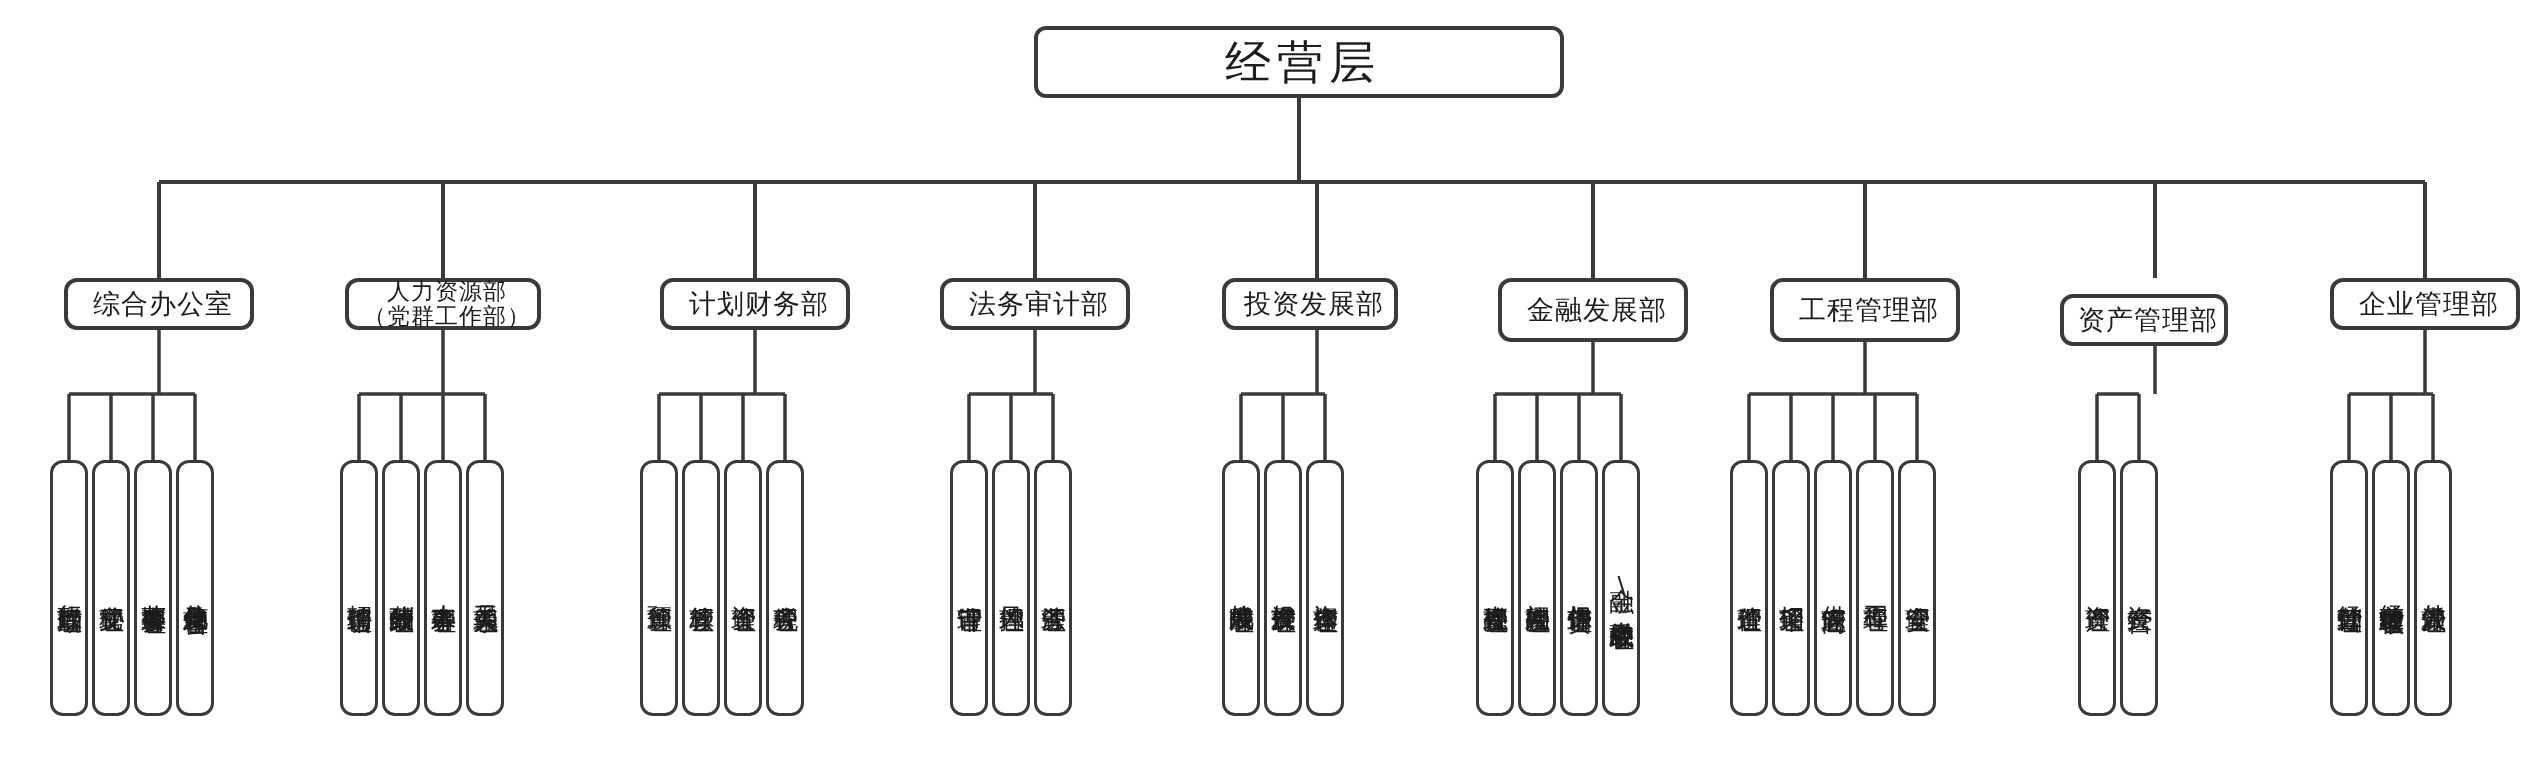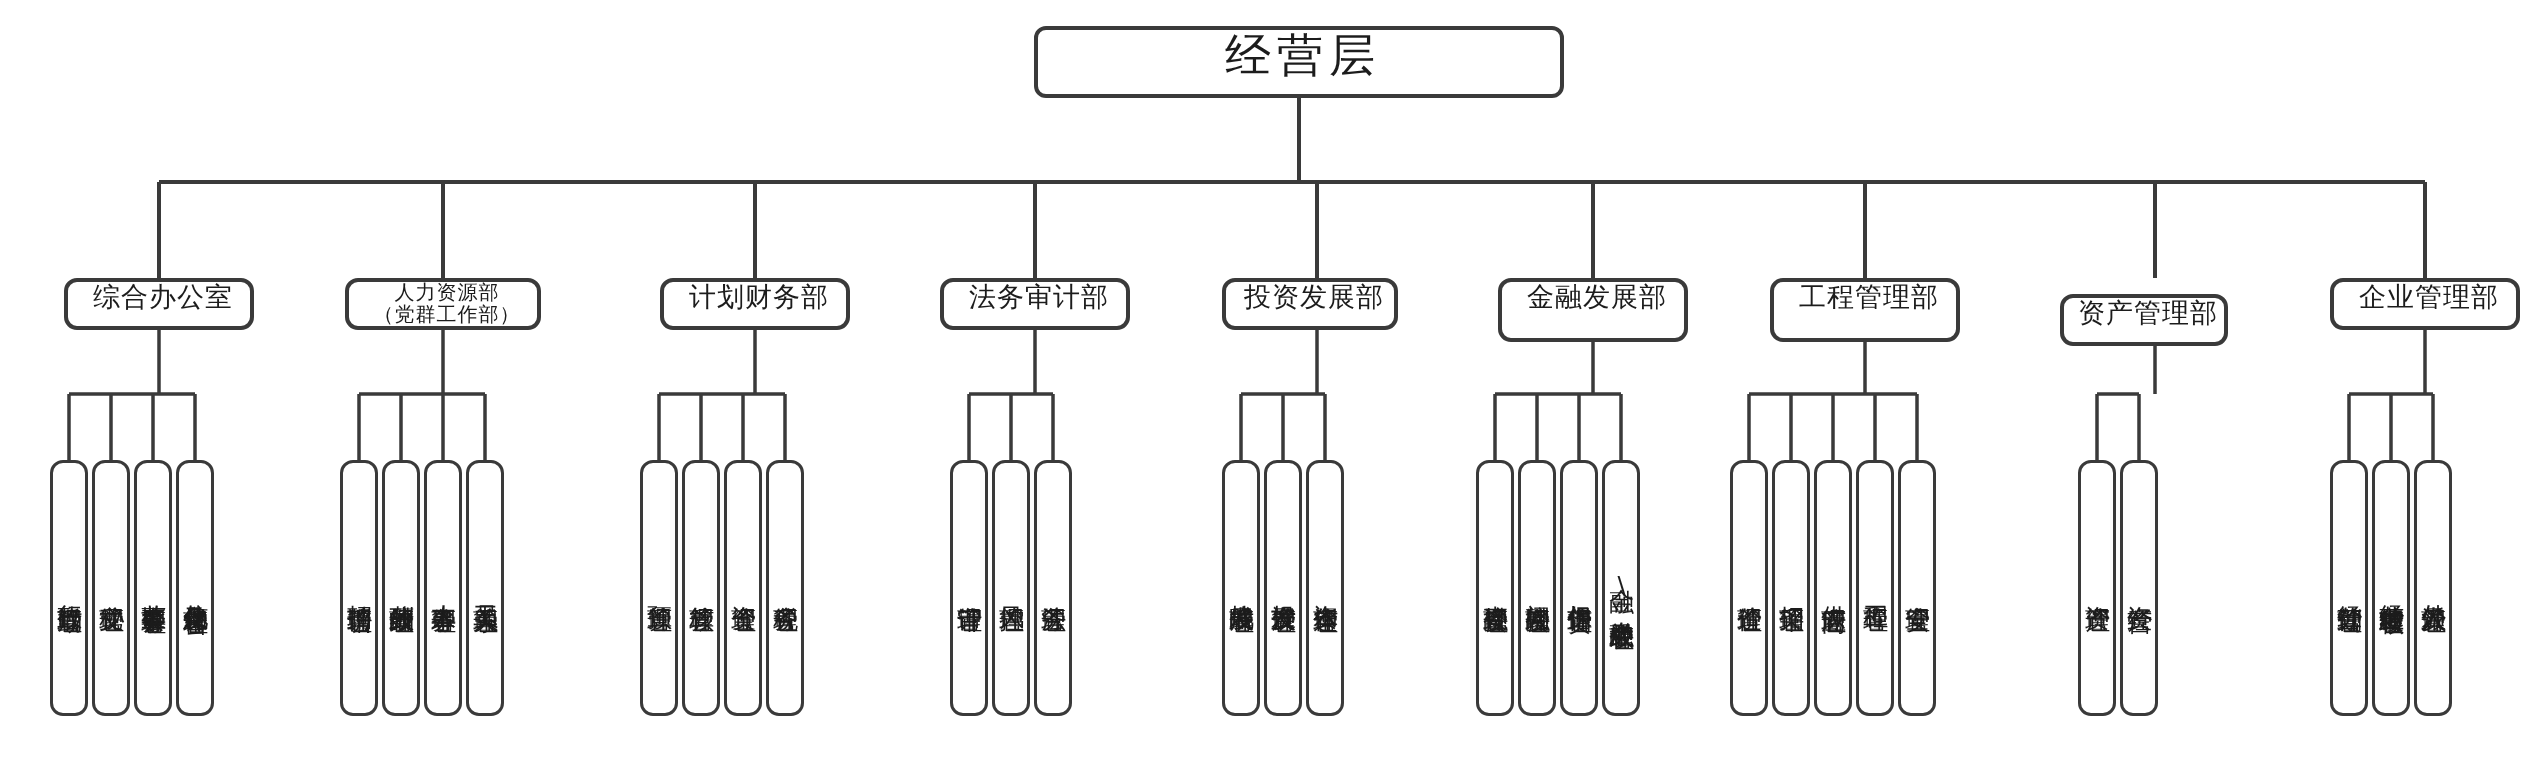--- a/index.html
+++ b/index.html
@@ -26,21 +26,21 @@
     height: 772px;
     pointer-events: none;
   }
   .node {
     position: absolute;
     box-sizing: border-box;
     background: #ffffff;
     border: 4px solid #3a3a3a;
     border-radius: 14px;
     display: flex;
-    align-items: flex-start;
+    align-items: center;
     justify-content: center;
     color: #1c1c1c;
     z-index: 3;
     padding-left: 8px;
   }
   .node-root {
     border-radius: 12px;
     font-size: 46px;
     letter-spacing: 6px;
     line-height: 1.1;
@@ -143,21 +143,21 @@
     </svg>
 
   <div class="node node-root" id="root-node" style="left: 1034px; top: 26px; width: 530px; height: 72px;">
     <span>经营层</span>
   </div>
 
   <div id="dept-layer">
       <div class="node node-dept" style="left: 64px; top: 278px; width: 190px; height: 52px;">
         <span class="dept-label">综合办公室</span>
       </div>
-      <div class="node node-dept" style="left: 345px; top: 278px; width: 196px; height: 52px; font-size: 20px;">
+      <div class="node node-dept" style="left: 345px; top: 278px; width: 196px; height: 52px; font-size: 23px;">
         <span class="dept-label">人力资源部
 （党群工作部）</span>
       </div>
       <div class="node node-dept" style="left: 660px; top: 278px; width: 190px; height: 52px;">
         <span class="dept-label">计划财务部</span>
       </div>
       <div class="node node-dept" style="left: 940px; top: 278px; width: 190px; height: 52px;">
         <span class="dept-label">法务审计部</span>
       </div>
       <div class="node node-dept" style="left: 1222px; top: 278px; width: 176px; height: 52px;">

